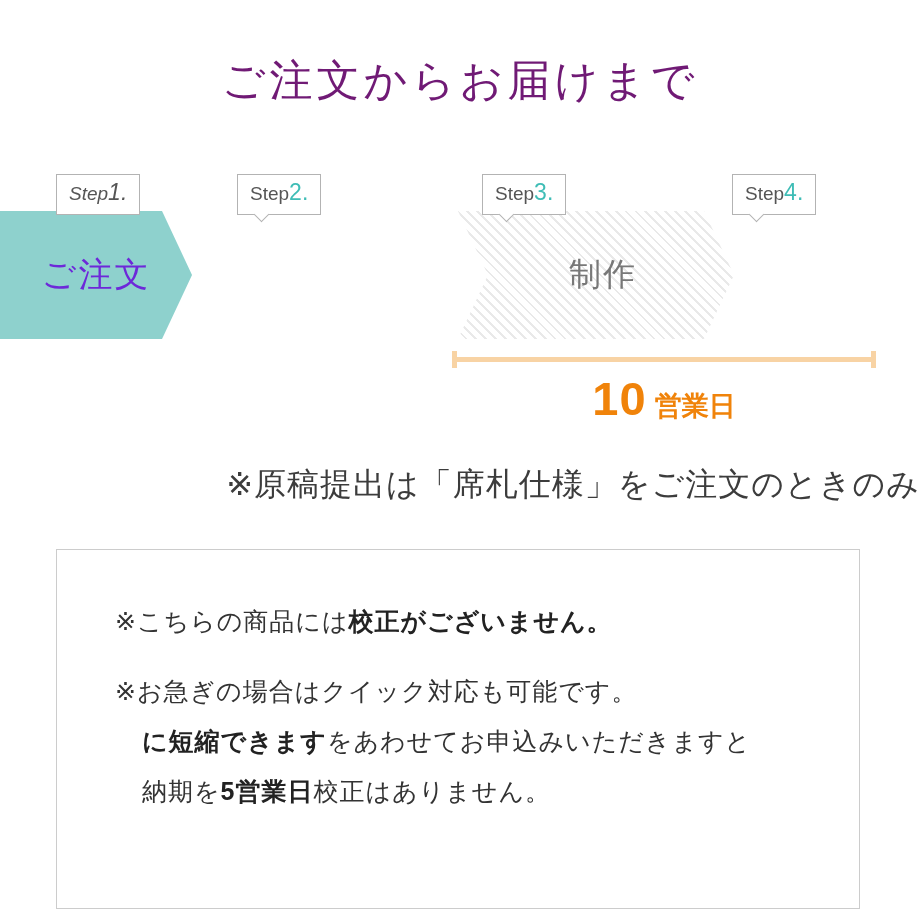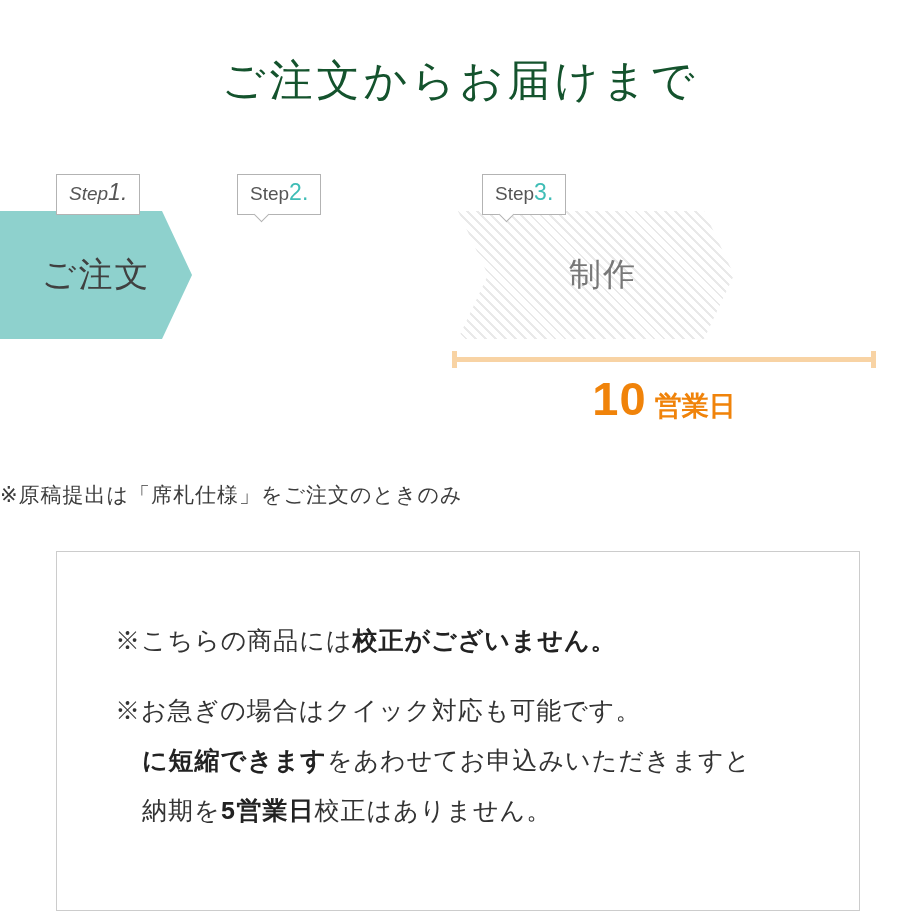--- a/index.html
+++ b/index.html
@@ -2,21 +2,21 @@
 <html><head>
 <meta charset="utf-8">
 <style>
   html,body { margin:0; padding:0; background:#ffffff; }
   body { width:920px; height:920px; font-family:"Liberation Sans","DejaVu Sans",sans-serif; }
   .page { position:relative; width:920px; height:920px; overflow:hidden; background:#fff; }
 
   
   .title {
     margin:0; padding-top:52px; text-align:center;
-    font-size:43px; font-weight:400; color:#14532d; letter-spacing:4px;
+    font-size:43px; font-weight:400; color:#701a75; letter-spacing:4px;
   }
 
   
   .steps { position:relative; height:167px; margin-top:64px; }
   .arrow {
     position:absolute; top:37px; height:128px;
     display:flex; flex-direction:column; justify-content:center; align-items:center;
     box-sizing:border-box;
   }
   .arrow-first {
@@ -27,21 +27,21 @@
     background:repeating-linear-gradient(45deg,#ffffff 0px,#ffffff 5px,#e9e9e9 5px,#e9e9e9 7px);
     clip-path:polygon(0 0, calc(100% - 30px) 0, 100% 50%, calc(100% - 30px) 100%, 0 100%, 30px 50%);
     padding-left:22px; padding-right:8px;
   }
   .arrow-2 { left:180px; width:288px; }
   .arrow-3 { left:458px; width:276px; }
   .arrow-4 { left:726px; width:154px; padding-right:26px; }
 
   .step-label { font-size:32px; color:#787878; letter-spacing:2px; line-height:1.1; }
   .step-label.big { font-size:34px; }
-  .step-label.white { color:#404040; }
+  .step-label.white { color:#6d28d9; }
   .step-sub { font-size:20px; color:#787878; margin-top:8px; letter-spacing:0px; }
 
   
   .badge {
     position:absolute; top:0; background:#ffffff; border:1px solid #b3b3b3;
     padding:3px 12px 6px 12px; color:#555555; font-size:19px; line-height:1.3;
     z-index:3;
   }
   .badge .num { font-size:23px; font-weight:400; }
   .badge.teal .num { color:#3fbdb6; }
@@ -66,26 +66,26 @@
   .duration-bar::before { left:0; }
   .duration-bar::after { right:0; }
   .duration-label {
     position:absolute; left:452px; top:30px; width:424px; text-align:center;
     color:#f0830a; font-weight:700;
   }
   .duration-label .dnum { font-size:47px; letter-spacing:1px; }
   .duration-label .dunit { font-size:27px; margin-left:8px; }
 
   
-  .note { text-align:left; font-size:21px; color:#3c3c3c; letter-spacing:1px; margin-top:22px; }
+  .note { text-align:right; font-size:32px; color:#3c3c3c; letter-spacing:1px; margin-top:4px; }
 
   
   .info-box {
     margin:42px 60px 0 56px; border:1px solid #cccccc; box-sizing:border-box;
-    padding:66px 30px 62px 58px; min-height:360px;font-family:Liberation Mono, monospace;
+    padding:46px 30px 62px 58px; min-height:360px;
   }
   .info-line { margin:0; font-size:25px; color:#333333; line-height:50px; letter-spacing:1px; }
   .info-line strong { font-weight:700; color:#222222; }
   .info-line.indent { padding-left:27px; }
   .info-line.gap { margin-top:20px; }
 </style>
 </head>
 <body>
 
 <div class="page">
@@ -106,20 +106,23 @@
 
     <div class="badge badge-1">
       <span class="prefix">Step</span><span class="num">1.</span>
     </div>
     <div class="badge teal pointer badge-2">
       <span class="prefix">Step</span><span class="num">2.</span>
     </div>
     <div class="badge teal pointer badge-3">
       <span class="prefix">Step</span><span class="num">3.</span>
     </div>
+    <div class="badge teal pointer badge-4">
+      <span class="prefix">Step</span><span class="num">4.</span>
+    </div>
 
   </div>
 
   <div class="duration">
     <div class="duration-bar"></div>
     <div class="duration-label">
       <span class="dnum">10</span><span class="dunit">営業日</span>
     </div>
   </div>
 

